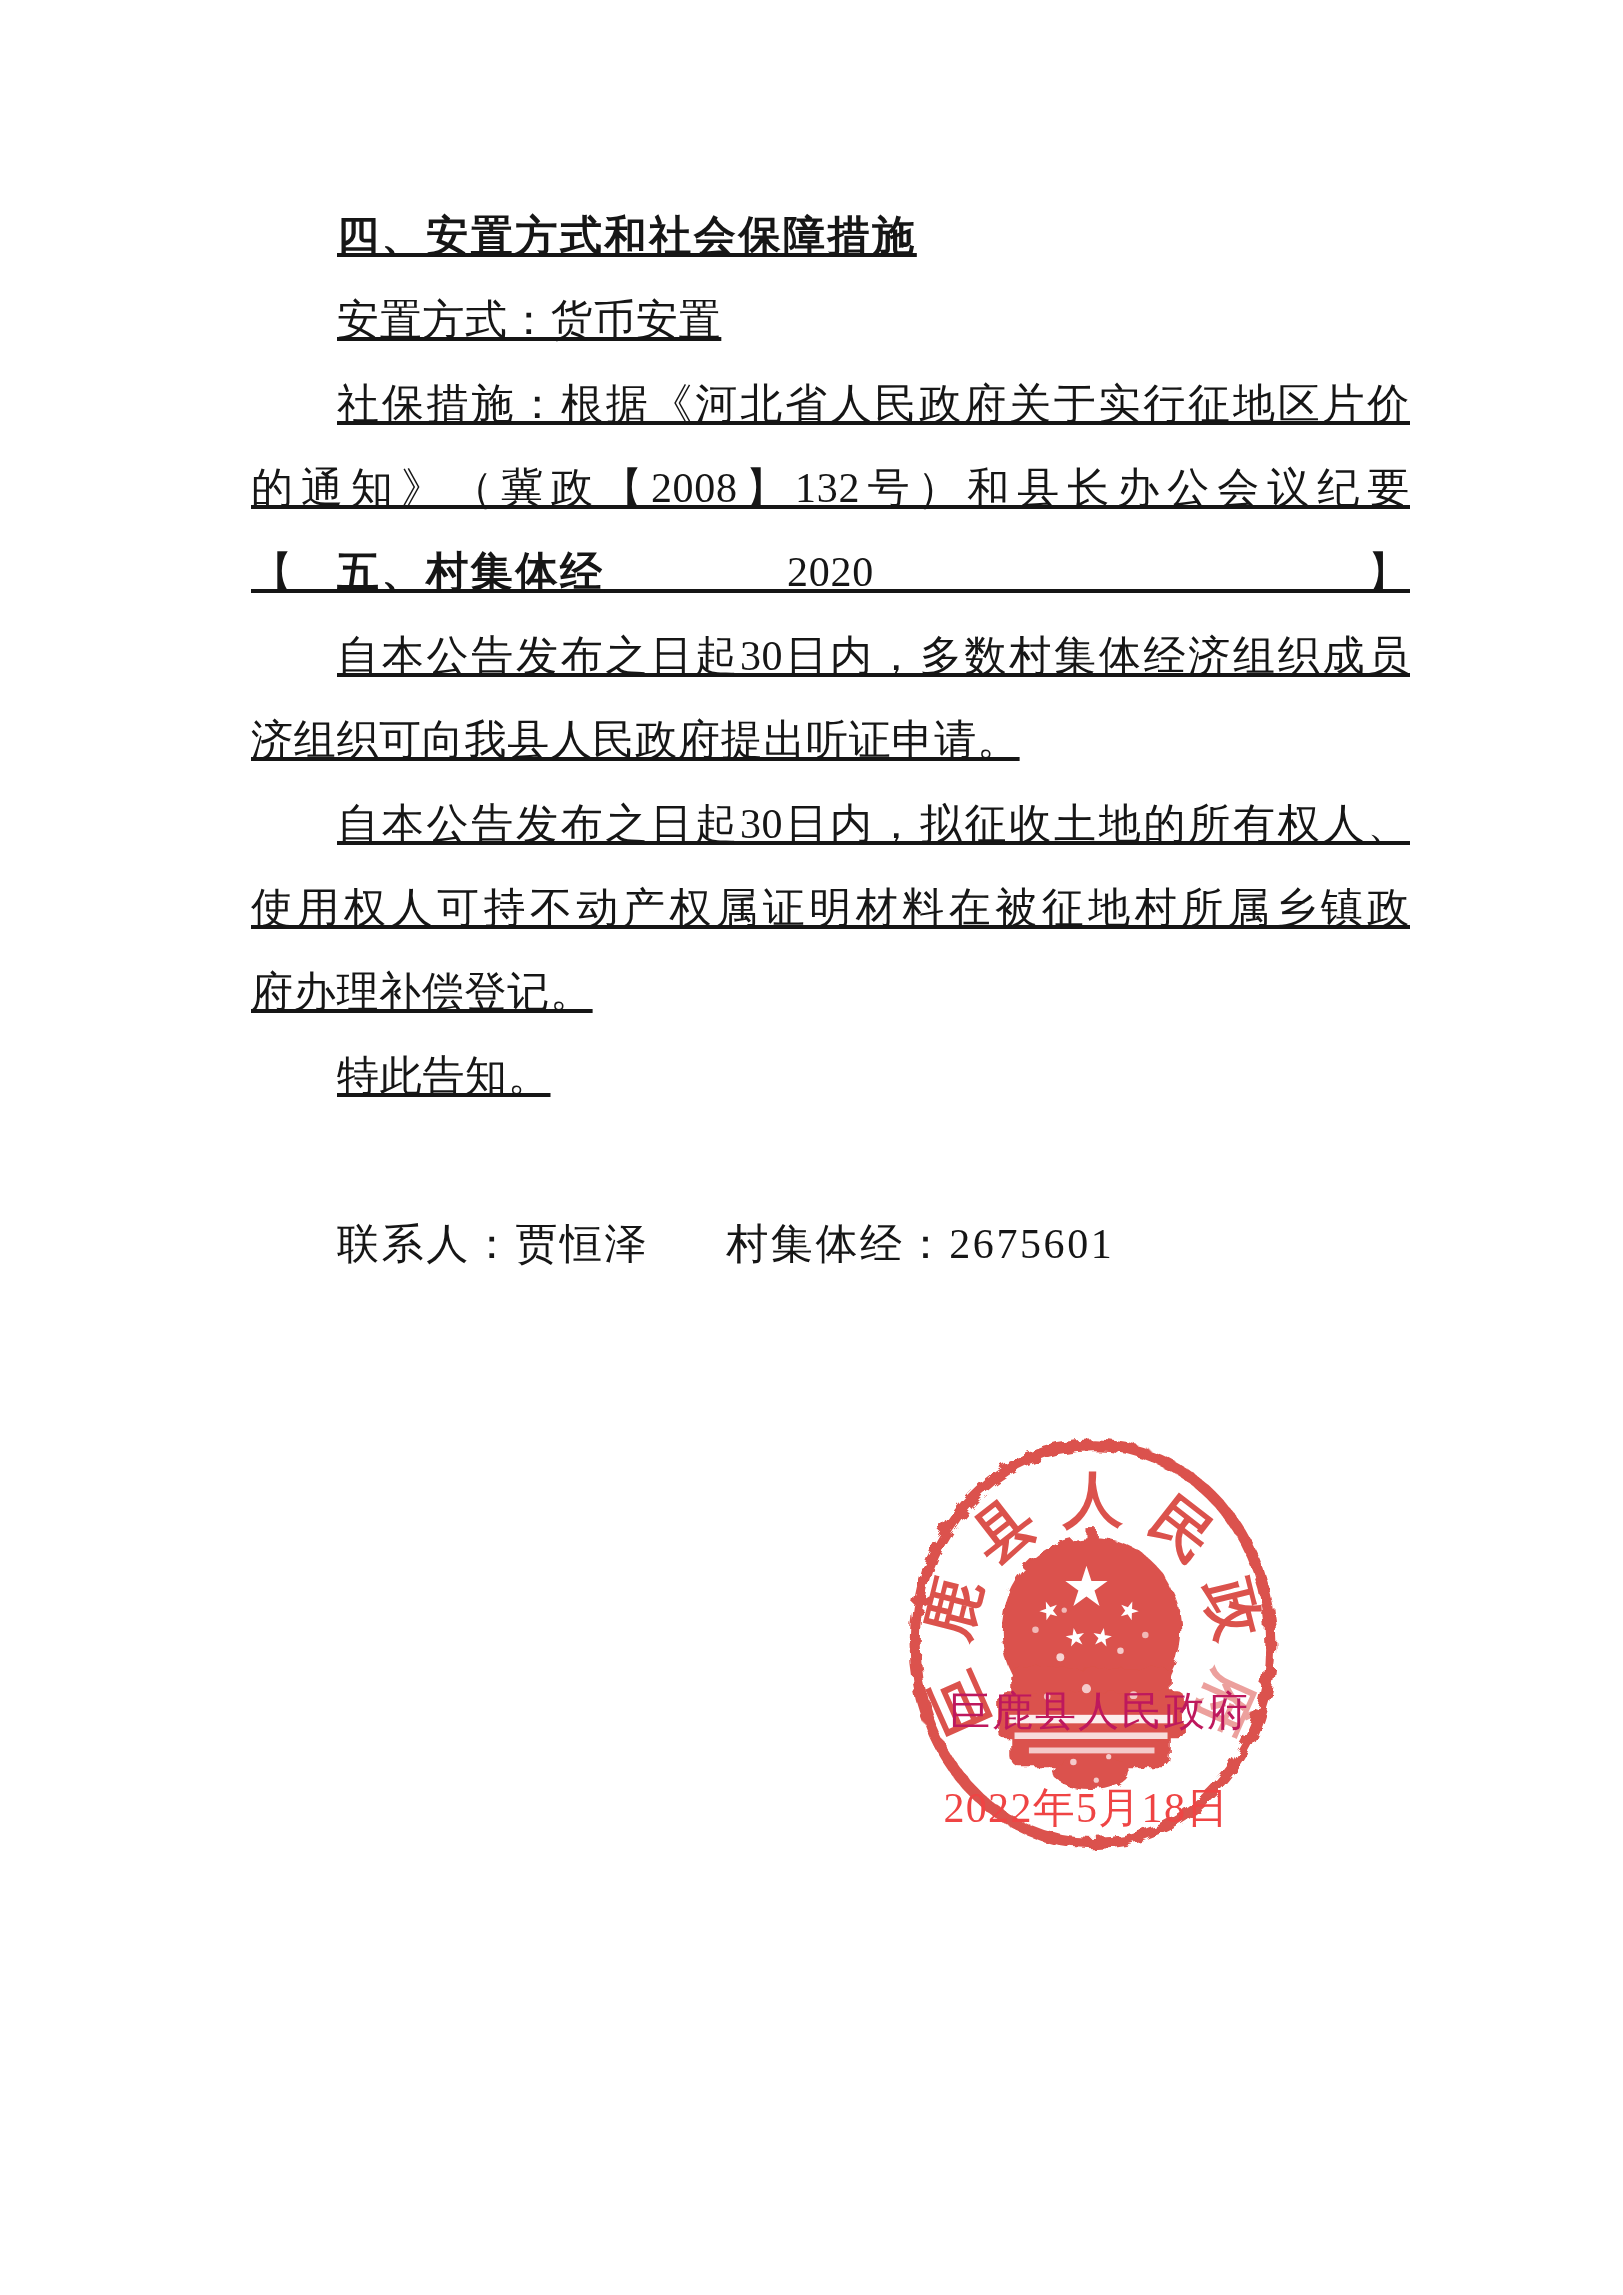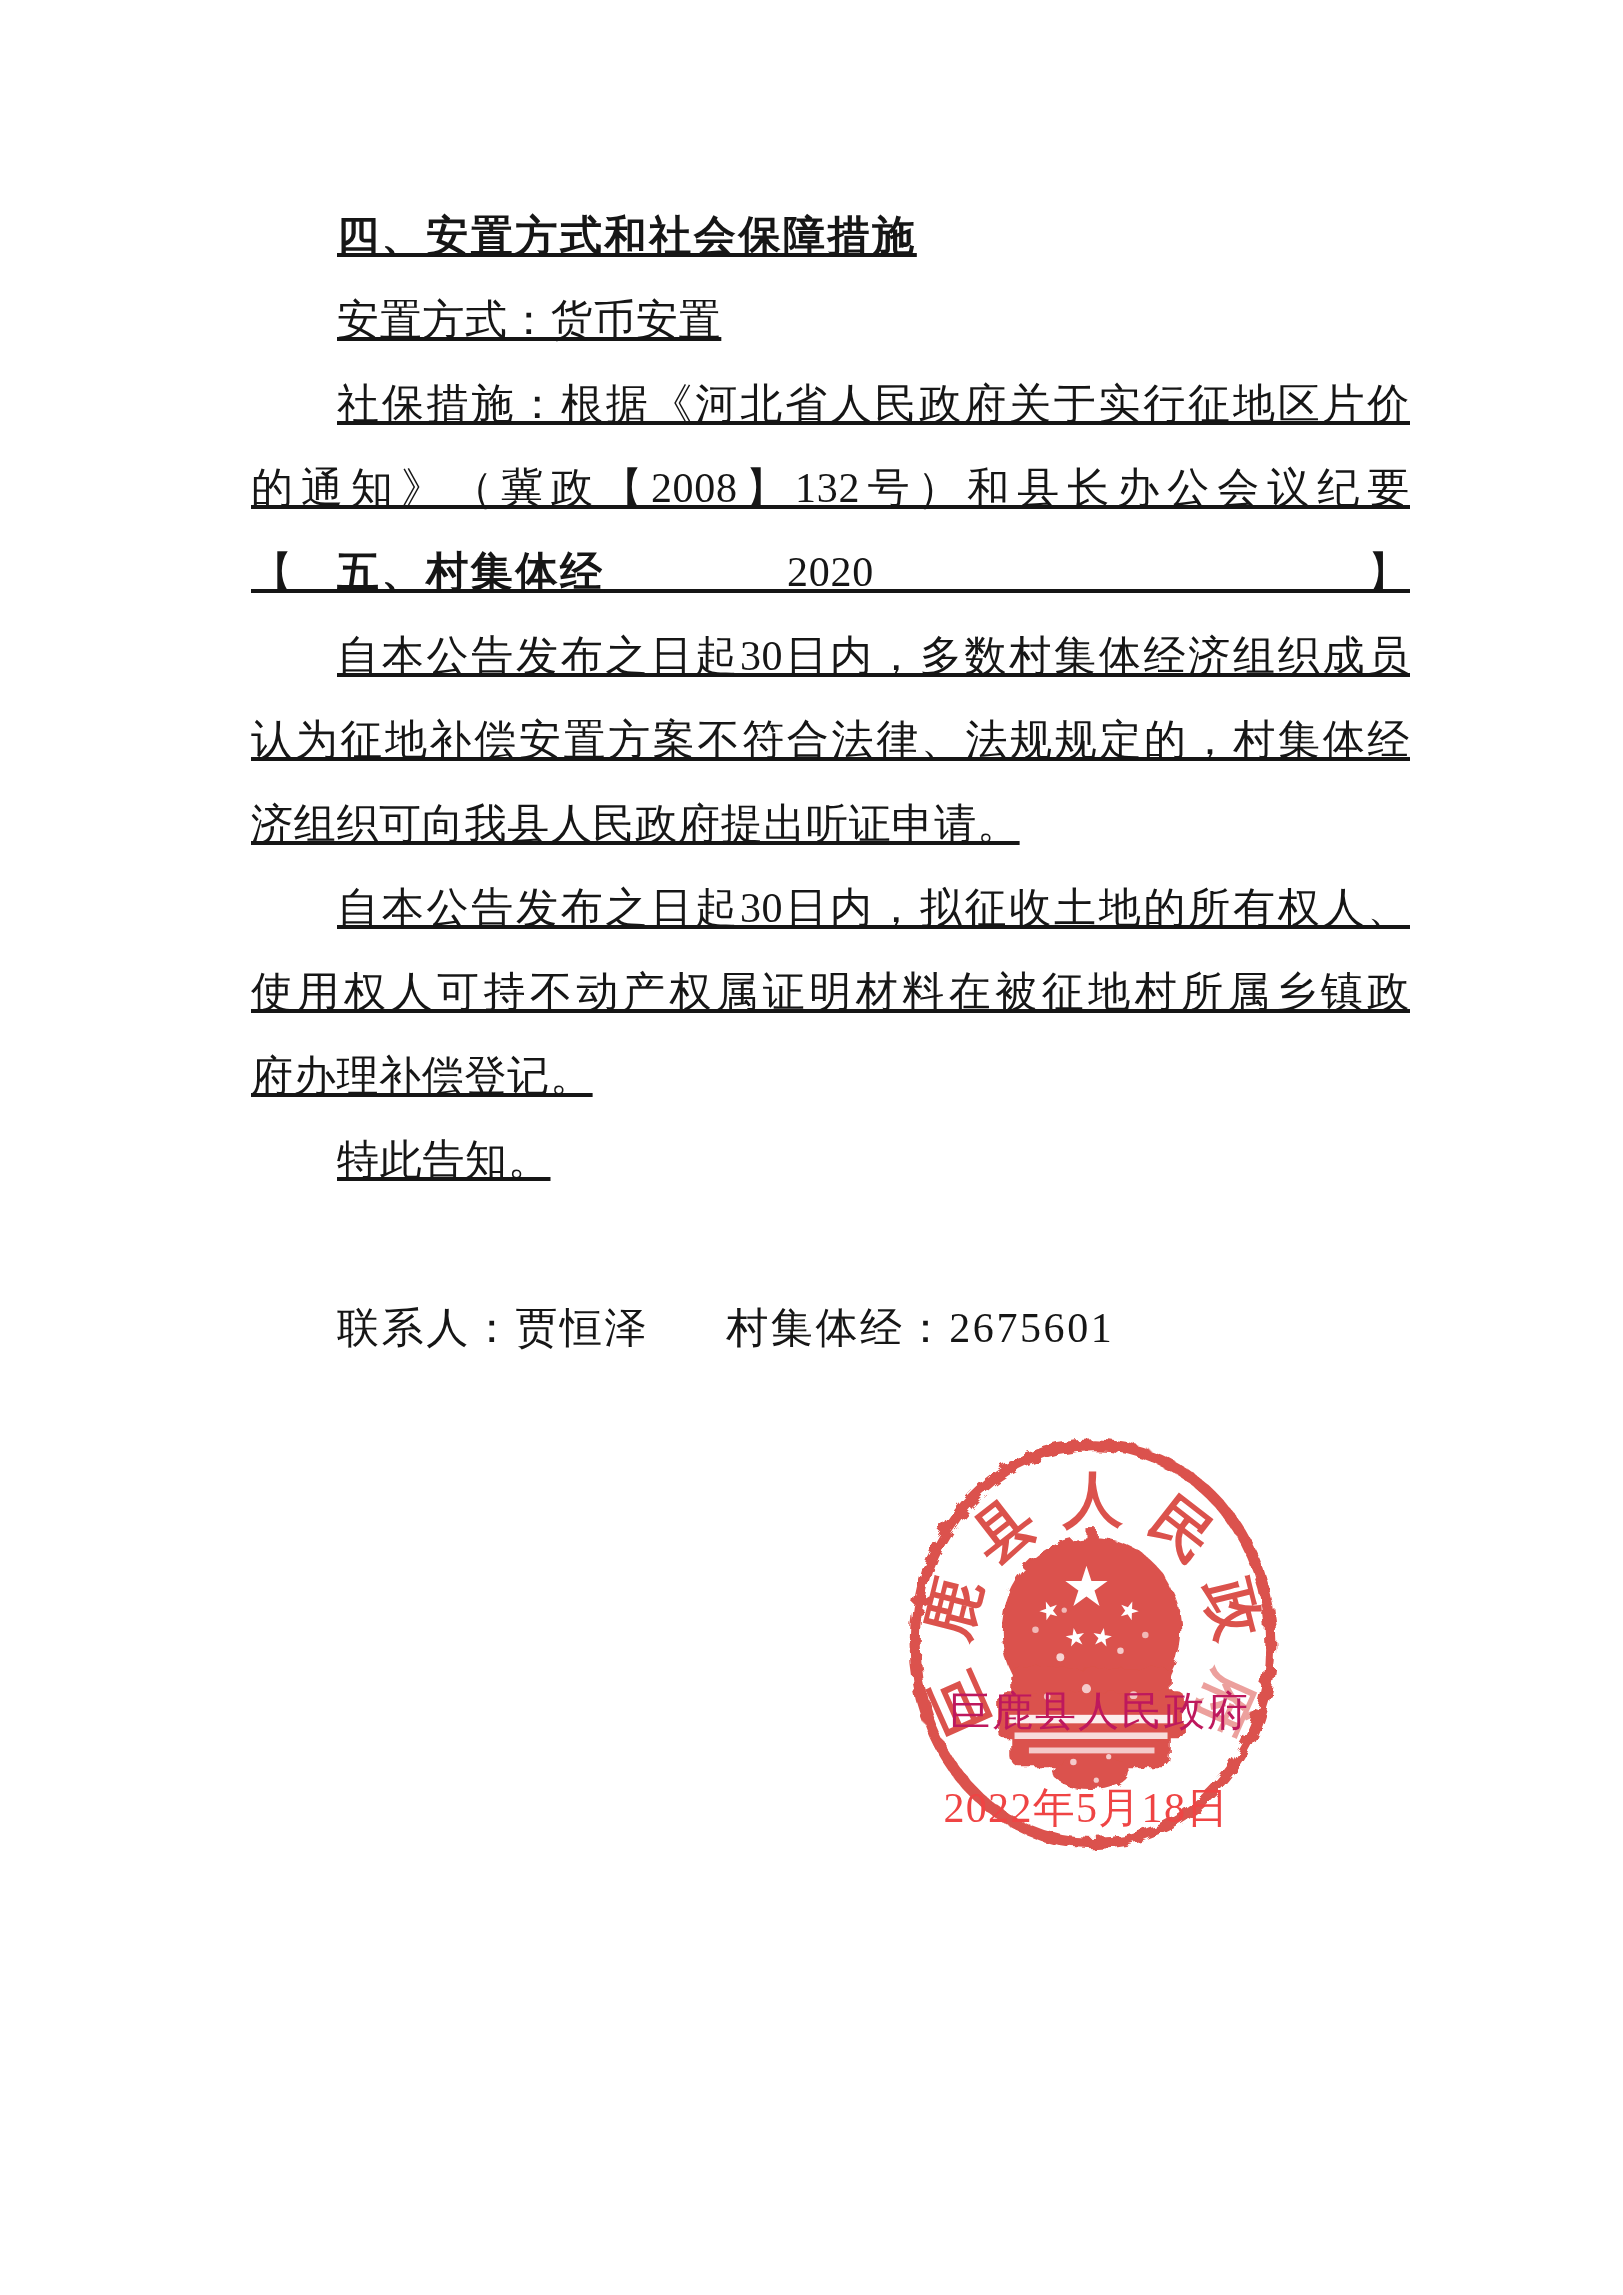--- a/index.html
+++ b/index.html
@@ -66,21 +66,20 @@
 
 <div class="page">
 
   <div class="doc">
     <div class="line heading ind">四、安置方式和社会保障措施</div>
     <div class="line ind">安置方式：货币安置</div>
     <div class="line ind fill">社保措施：根据《河北省人民政府关于实行征地区片价</div>
     <div class="line fill">的通知》（冀政【2008】132号）和县长办公会议纪要【2020】</div>
     <div class="line heading ind">五、村集体经</div>
     <div class="line ind fill">自本公告发布之日起30日内，多数村集体经济组织成员</div>
-    <div class="line fill">认为征地补偿安置方案不符合法律、法规规定的，村集体经</div>
     <div class="line">济组织可向我县人民政府提出听证申请。</div>
     <div class="line ind fill">自本公告发布之日起30日内，拟征收土地的所有权人、</div>
     <div class="line fill">使用权人可持不动产权属证明材料在被征地村所属乡镇政</div>
     <div class="line">府办理补偿登记。</div>
     <div class="line ind">特此告知。</div>
 
     <div class="spacer"></div>
 
     <div class="contact">
       <span>联系人：</span><span>贾恒泽</span><span class="gap"></span><span>村集体经：</span><span>2675601</span>

